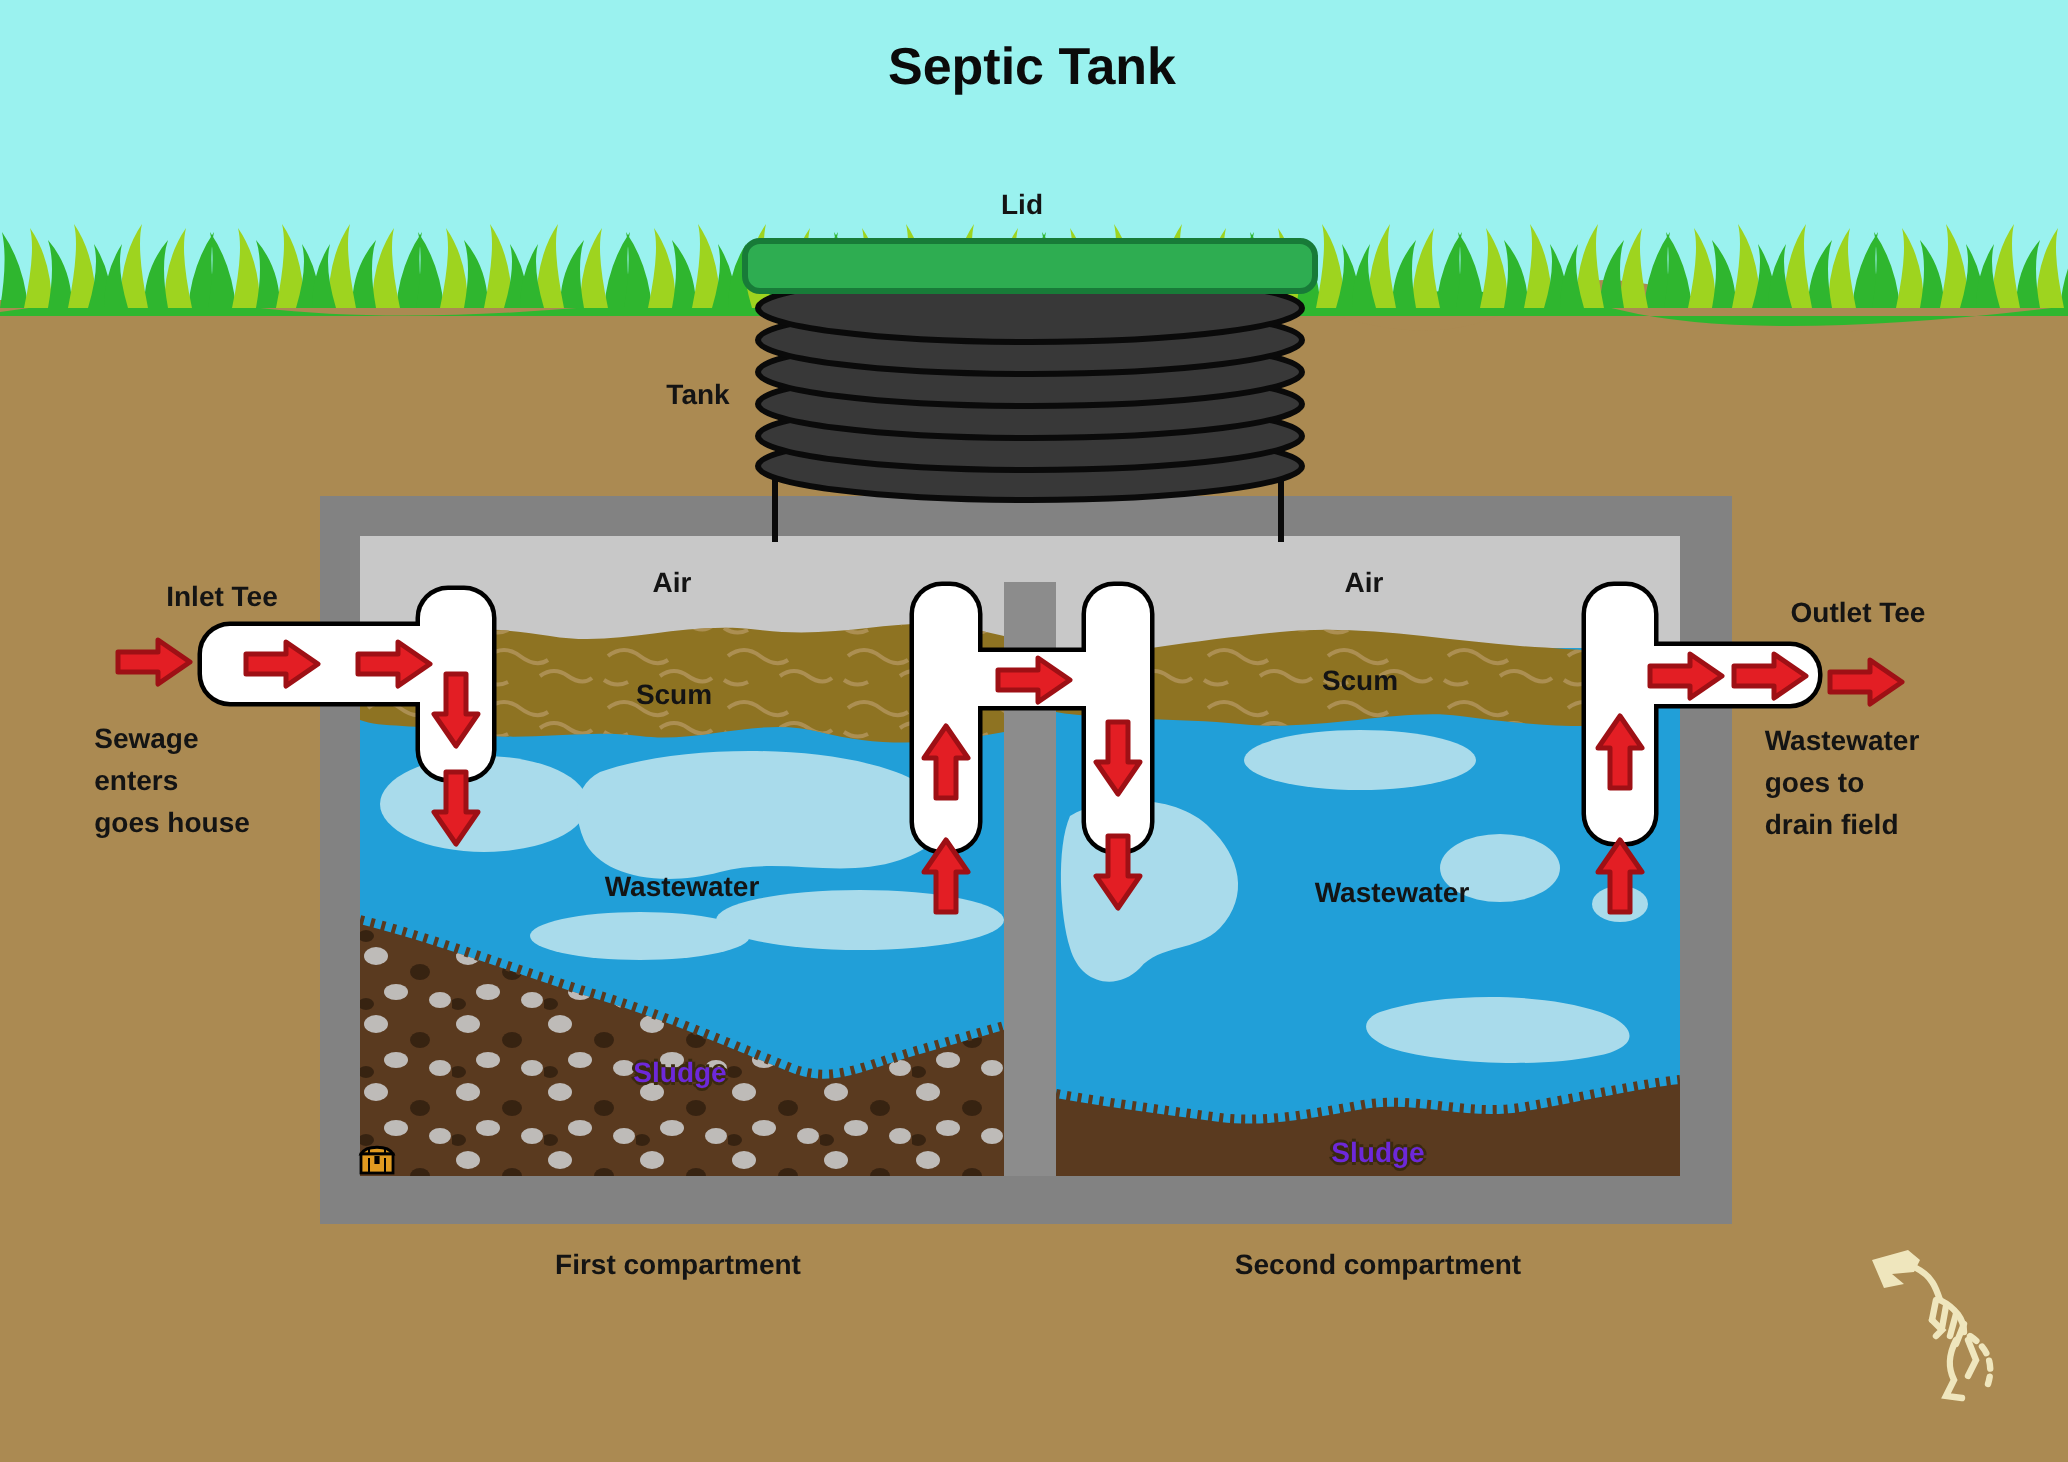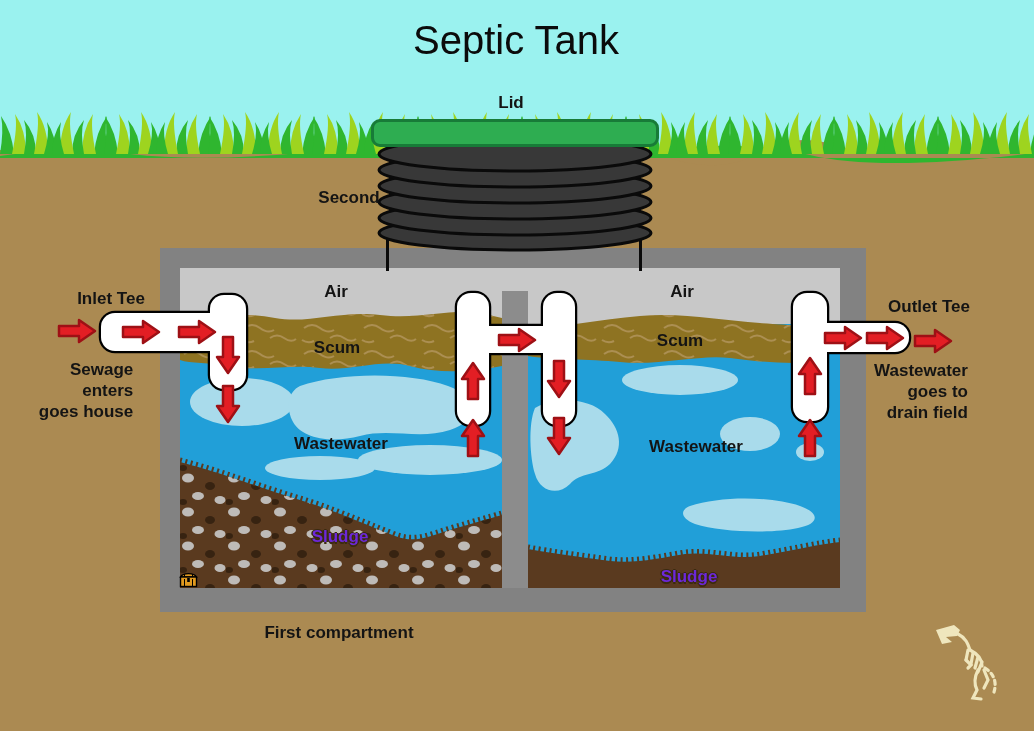--- a/index.html
+++ b/index.html
@@ -3,23 +3,23 @@
 <meta charset="utf-8">
 <style>
   html,body{margin:0;padding:0;background:#fff;}
   #canvas{position:relative;width:1034px;height:731px;overflow:hidden;
           font-family:"Liberation Sans",sans-serif;}
   .abs{position:absolute;}
   .sky{left:0;top:0;width:1034px;height:152px;background:#9AF2EF;}
   .soil{left:0;top:150px;width:1034px;height:581px;background:#AB8A52;}
   .grass{left:0;top:108px;width:1034px;height:58px;}
   .title{left:516px;top:18px;transform:translateX(-50%);
-         font-size:40px;font-weight:400;color:#0b0b0b;white-space:nowrap;}
-  .lbl{position:absolute;transform:translateX(-50%);font-size:17px;font-weight:700;
-       color:#141414;text-align:right;line-height:21px;white-space:pre-line;}
+         font-size:26px;font-weight:700;color:#0b0b0b;white-space:nowrap;}
+  .lbl{position:absolute;transform:translateX(-50%);font-size:14px;font-weight:700;
+       color:#141414;text-align:left;line-height:21px;white-space:pre-line;}
   .lbl.white{color:#6d28d9;text-shadow:-1.5px 0 #3a2a10,1.5px 0 #3a2a10,0 -1.5px #3a2a10,0 1.5px #3a2a10;}
   .tank-outer{left:160px;top:248px;width:706px;height:364px;background:#828282;}
   .tank-interior{left:180px;top:268px;width:660px;height:320px;}
   .riser{left:370px;top:113px;width:290px;height:162px;}
   .lid{left:371px;top:119px;width:288px;height:28px;box-sizing:border-box;
        background:#2EAD51;border:3px solid #187B38;border-radius:9px;}
   .overlay{left:0;top:0;width:1034px;height:731px;pointer-events:none;}
   .arr{fill:#E31E24;stroke:#9E1015;stroke-width:2.5;stroke-linejoin:round;}
   .pipe-s{fill:#fff;stroke:#000;stroke-width:4.5;}
   .pipe-f{fill:#fff;}
@@ -184,40 +184,41 @@
       <use href="#fa" class="arr" transform="translate(810,376) rotate(-90)"></use>
       <use href="#fa" class="arr" transform="translate(810,438) rotate(-90)"></use>
       <use href="#fa" class="arr" transform="translate(843,338)"></use>
       <use href="#fa" class="arr" transform="translate(885,338)"></use>
       <use href="#fa" class="arr" transform="translate(933,341)"></use>
     </g>
   </svg>
 
   <div class="abs title">Septic Tank</div>
   <div class="lbl" style="left:511px;top:92px;">Lid</div>
-  <div class="lbl" style="left:349px;top:187px;">Second</div>
+  <div class="lbl" style="left:349px;top:187px;">Tank</div>
   <div class="lbl" style="left:111px;top:288px;">Inlet Tee</div>
   <div class="lbl" style="left:86px;top:359px;">Sewage
 enters
 goes house</div>
   <div class="lbl" style="left:917px;top:296px;margin-left:12px;">Outlet Tee</div>
   <div class="lbl" style="left:921px;top:360px;">Wastewater
 goes to
 drain field</div>
 
   <div class="lbl" style="left:336px;top:281px;">Air</div>
   <div class="lbl" style="left:337px;top:337px;">Scum</div>
   <div class="lbl" style="left:341px;top:433px;">Wastewater</div>
   <div class="lbl white" style="left:340px;top:526px;">Sludge</div>
   <div class="lbl" style="left:339px;top:622px;">First compartment</div>
 
   <div class="lbl" style="left:682px;top:281px;">Air</div>
   <div class="lbl" style="left:680px;top:330px;">Scum</div>
   <div class="lbl" style="left:696px;top:436px;">Wastewater</div>
   <div class="lbl white" style="left:689px;top:566px;">Sludge</div>
+  <div class="lbl" style="left:689px;top:622px;">Second compartment</div>
 
   <svg class="abs chest" viewBox="0 0 19 17">
     <path d="M1.5,6 C4,1.5 15,1.5 17.5,6 Z" fill="#E09A20" stroke="#000" stroke-width="1.4"></path>
     <rect x="1.5" y="6" width="16" height="9.5" fill="#E09A20" stroke="#000" stroke-width="1.4"></rect>
     <path d="M5.5,3 V6 M13.5,3 V6 M5.5,8 V15 M13.5,8 V15" stroke="#000" stroke-width="1"></path>
     <rect x="8.2" y="7" width="2.6" height="4" fill="#000"></rect>
   </svg>
 
   <svg class="abs dino" viewBox="0 0 76 92">
     <g stroke="#EFE6BD" fill="none" stroke-width="3.2" stroke-linecap="round">

